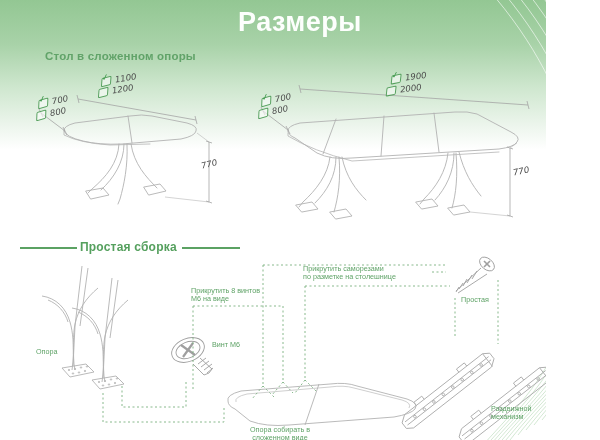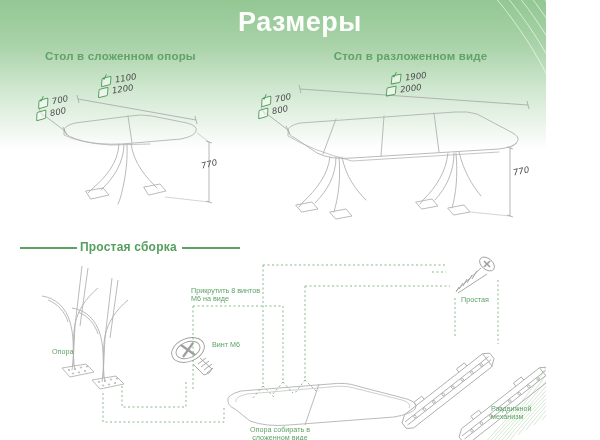--- a/index.html
+++ b/index.html
@@ -223,21 +223,20 @@
       <path d="M103,393 L103,422 L224,422 L224,407"></path>
       <path d="M263,386 L252,399 M263,386 L274,397"></path>
       <path d="M283,382 L272,395 M283,382 L293,393"></path>
       <path d="M305,380 L295,393 M305,380 L316,391"></path>
     </g>
   </svg>
 
   <div class="abs title">Размеры</div>
 
   <div class="abs sec-head" style="left:28px;top:50px;width:185px;">Стол в сложенном опоры</div>
-  <div class="abs sec-head" style="left:308px;top:50px;width:205px;">Стол в разложенном виде</div>
 
   <div class="abs dim-row" style="left:101px;top:74px;transform:rotate(-9deg);">
     <span class="cb">
         <span class="check">✓</span>
       </span>
     <span>1100</span>
   </div>
   <div class="abs dim-row" style="left:98px;top:85px;transform:rotate(-9deg);">
     <span class="cb"></span>
     <span>1200</span>
@@ -273,26 +272,30 @@
   <div class="abs dim-row" style="left:258px;top:106px;transform:rotate(-11deg);">
     <span class="cb"></span>
     <span>800</span>
   </div>
   <div class="abs dim-single" style="left:513px;top:166px;transform:rotate(-12deg);">770</div>
 
   <div class="abs divider-line" style="left:20px;top:247px;width:57px;"></div>
   <div class="abs divider-text" style="left:80px;top:240px;">Простая сборка</div>
   <div class="abs divider-line" style="left:182px;top:247px;width:58px;"></div>
 
-  <div class="abs glabel" style="left:52px;top:348px;">Опора</div>
+  <div class="abs glabel" style="left:36px;top:348px;">Опора</div>
   <div class="abs glabel" style="left:212px;top:341px;">Винт М6</div>
   <div class="abs glabel" style="left:191px;top:287px;">
     <div>Прикрутить 8 винтов</div>
     <div>М6 на виде</div>
   </div>
+  <div class="abs glabel" style="left:303px;top:265px;">
+    <div>Прикрутить саморезами</div>
+    <div>по разметке на столешнице</div>
+  </div>
   <div class="abs glabel" style="left:461px;top:296px;">Простая</div>
   <div class="abs glabel center" style="left:235px;top:426px;width:90px;">
     <div>Опора собирать в</div>
     <div>сложенном виде</div>
   </div>
   <div class="abs glabel" style="left:491px;top:405px;">
     <div>Раздвижной</div>
     <div>механизм</div>
   </div>
 

